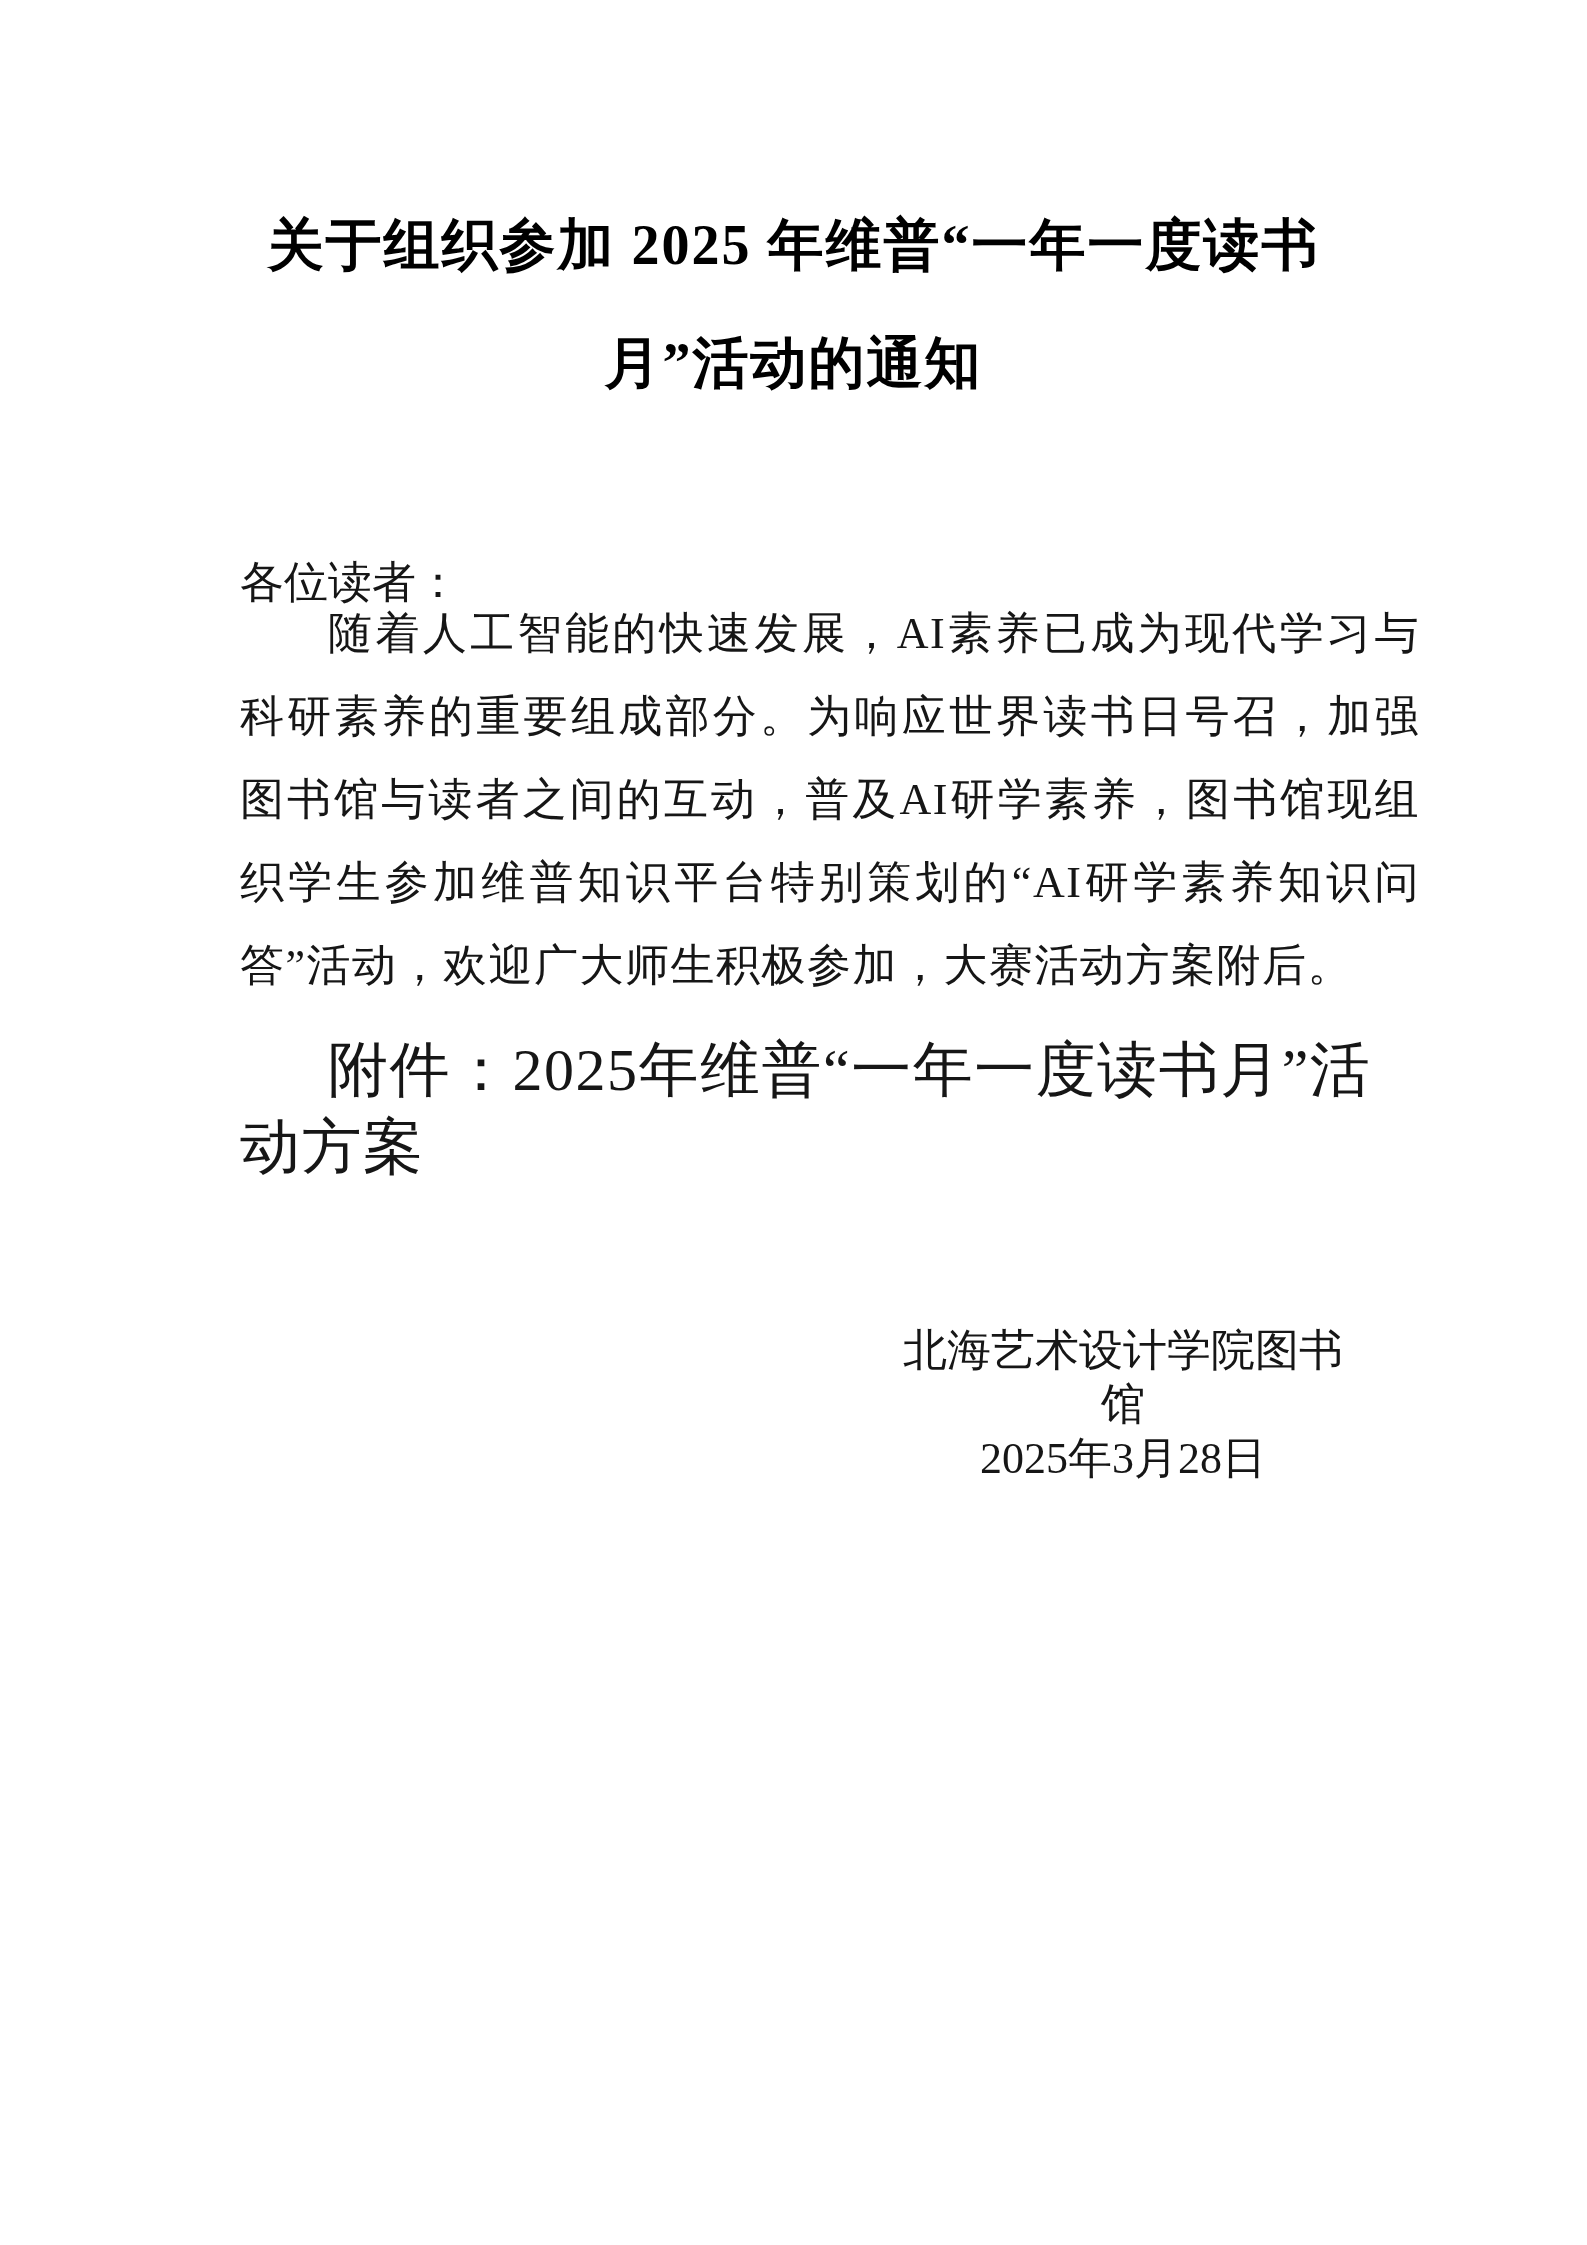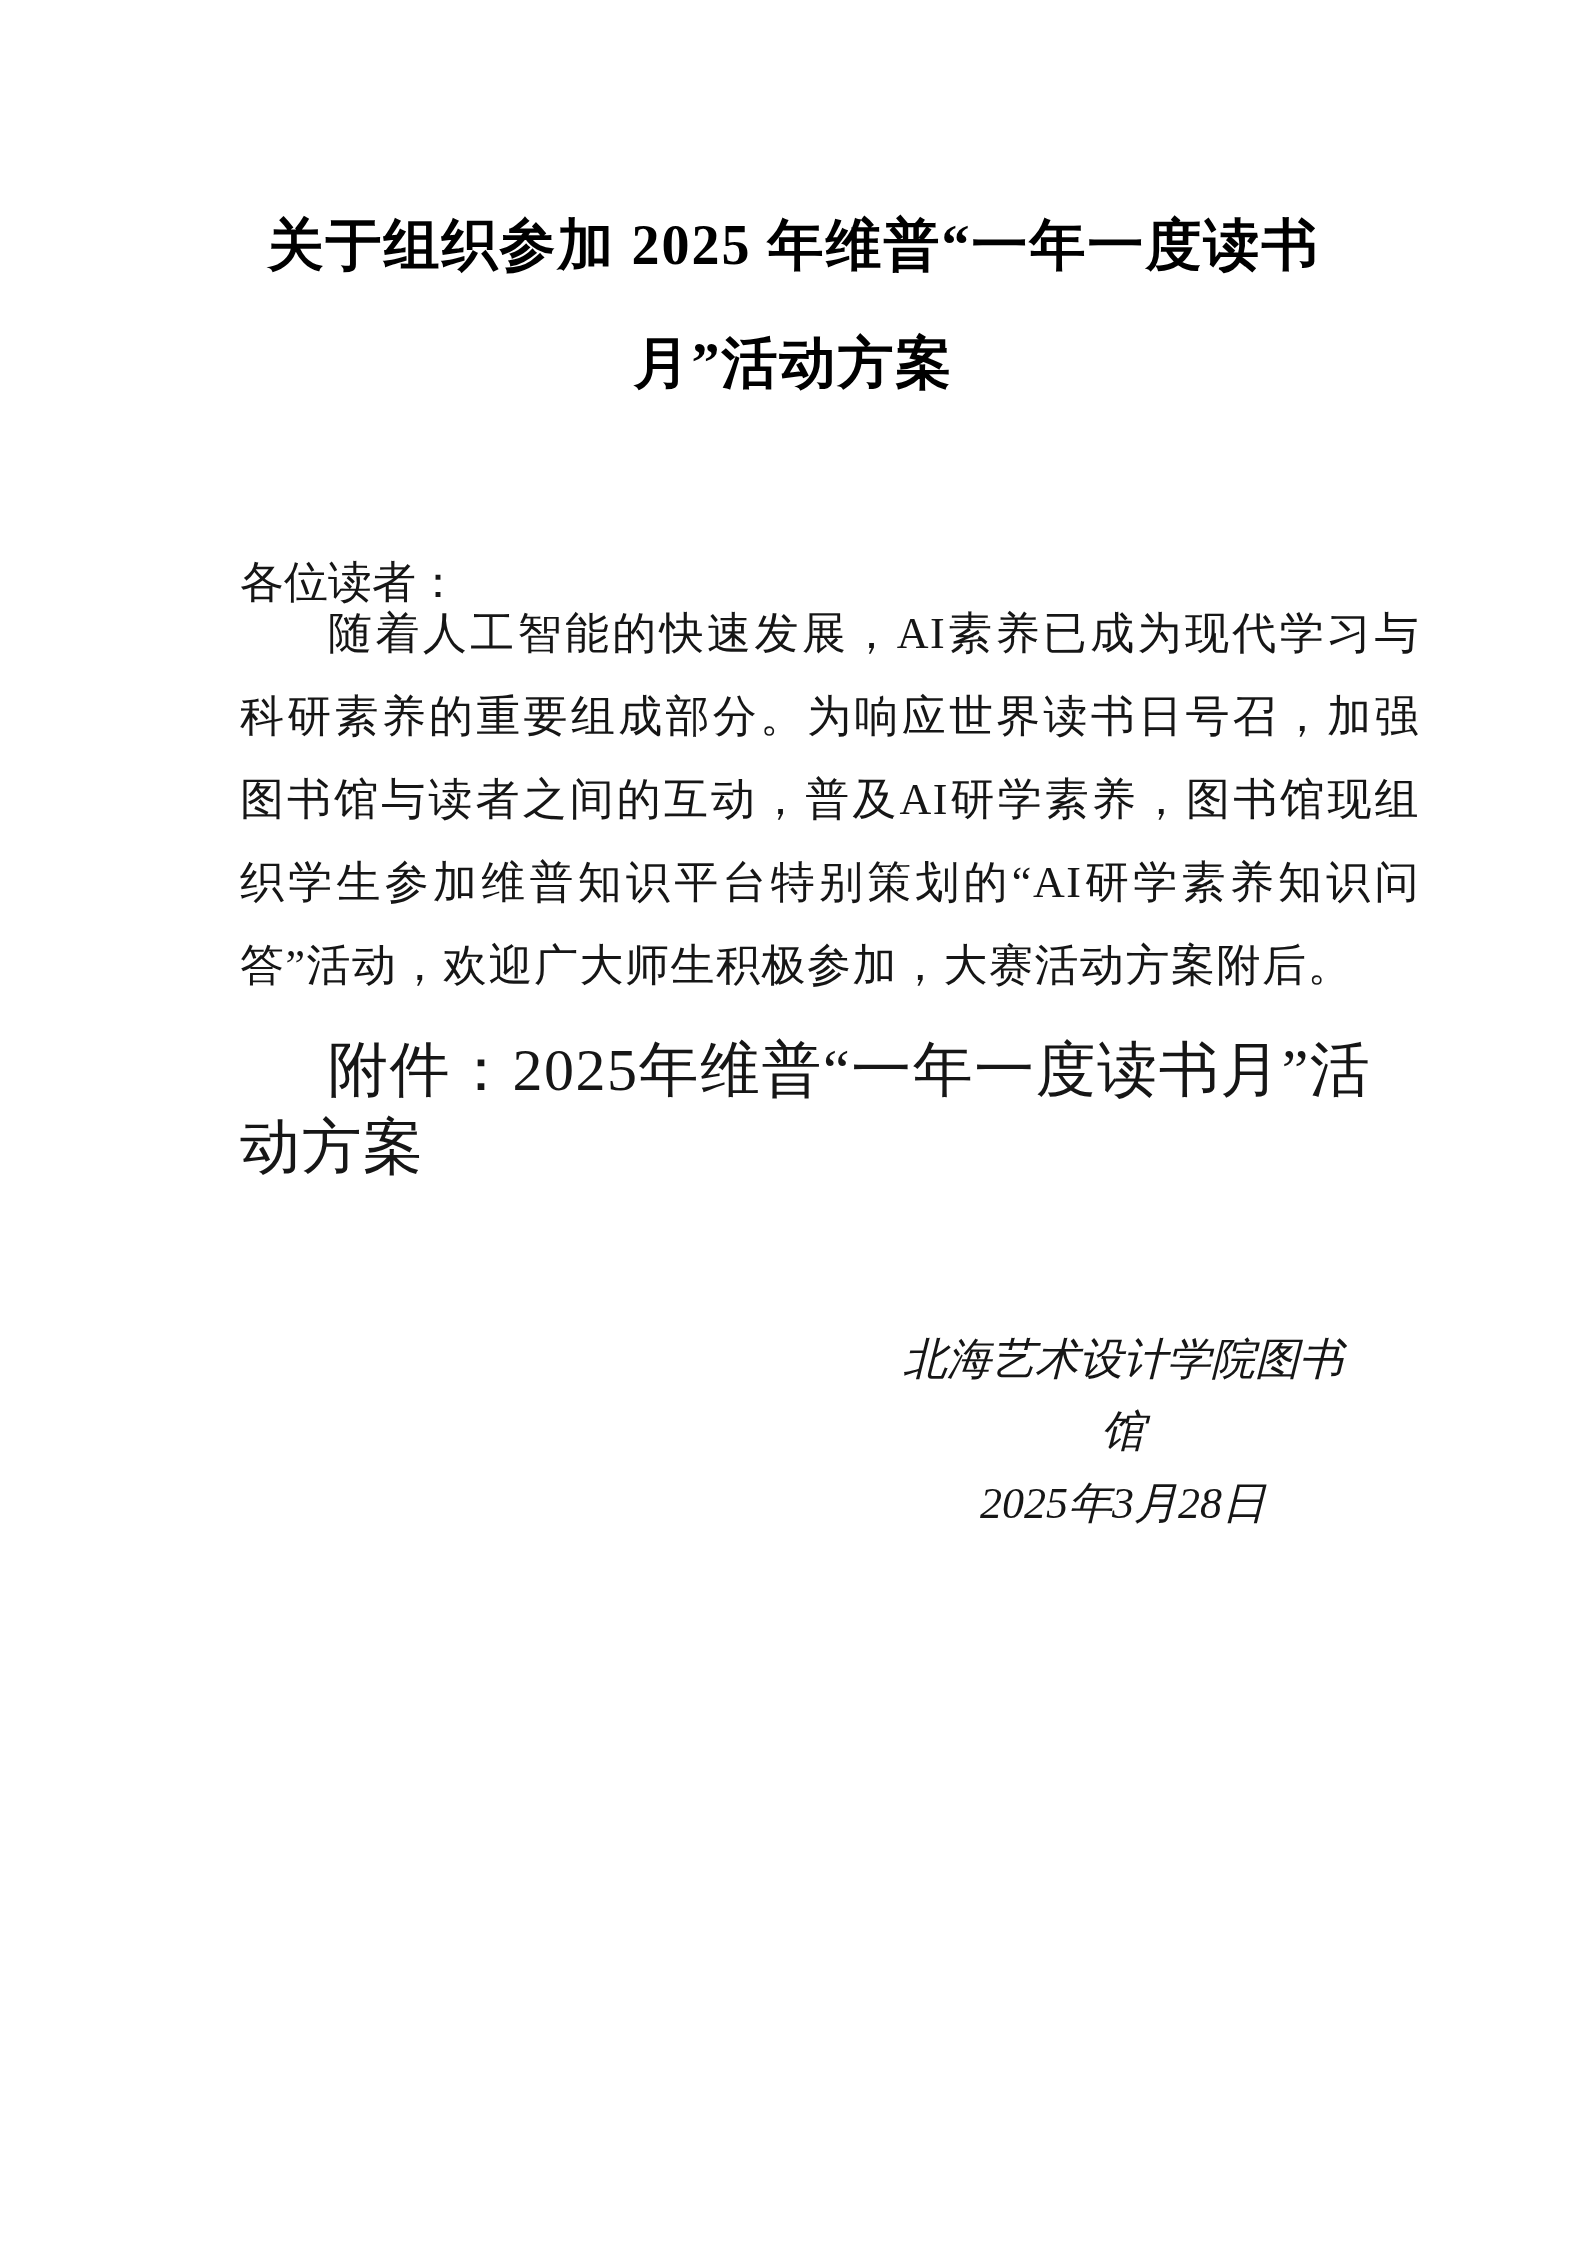--- a/index.html
+++ b/index.html
@@ -67,36 +67,35 @@
     text-indent: 88px;
     color: #161616;
   }
   .sign-block {
     position: absolute;
     top: 1324px;
     left: 888px;
     width: 470px;
     text-align: center;
     font-size: 44px;
-    line-height: 72px;
+    line-height: 54px;
     color: #161616;
-    font-style: italic;
   }
   .sign-block p {
     margin: 0;
   }
 </style>
 </head>
 <body>
 
 <div class="page">
 
   <h1 class="doc-title">
     <span class="title-line">关于组织参加 2025 年维普“一年一度读书</span>
-    <span class="title-line">月”活动方案</span>
+    <span class="title-line">月”活动的通知</span>
   </h1>
 
   <p class="salutation">各位读者：</p>
 
   <p class="body-para">随着人工智能的快速发展，AI素养已成为现代学习与科研素养的重要组成部分。为响应世界读书日号召，加强图书馆与读者之间的互动，普及AI研学素养，图书馆现组织学生参加维普知识平台特别策划的“AI研学素养知识问答”活动，欢迎广大师生积极参加，大赛活动方案附后。</p>
 
   <p class="attachment-line">附件：2025年维普“一年一度读书月”活动方案</p>
 
   <div class="sign-block">
     <p>北海艺术设计学院图书馆</p>

